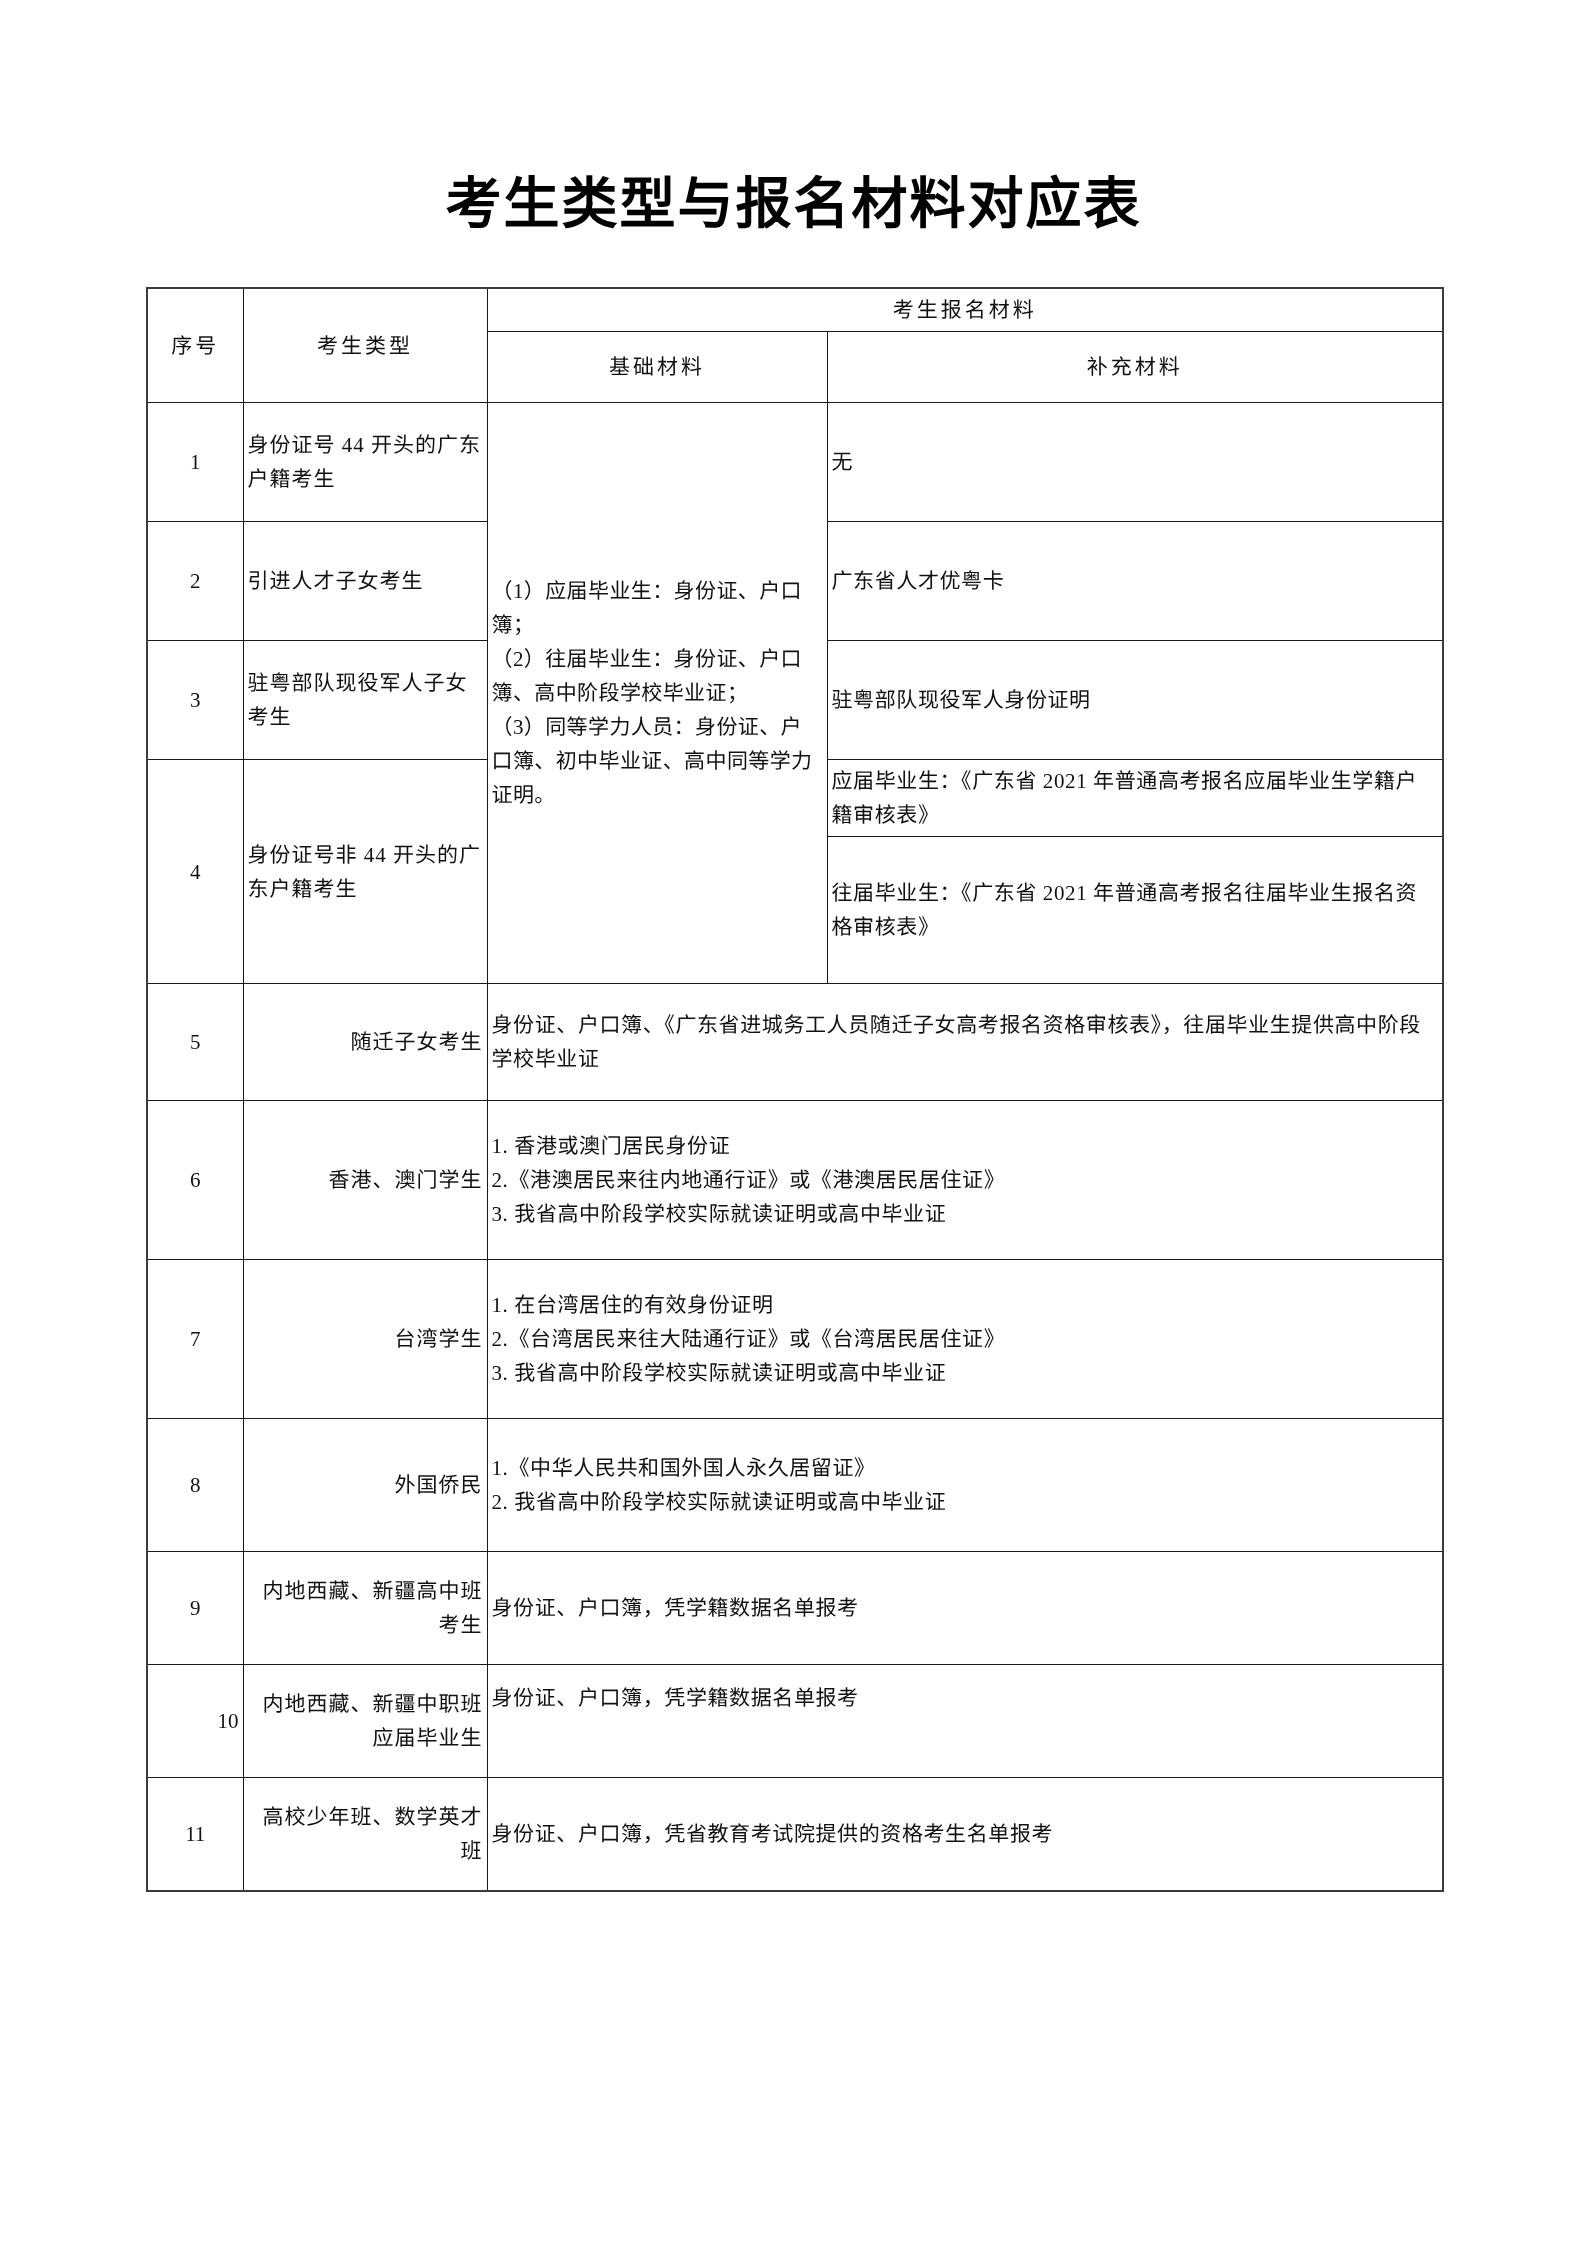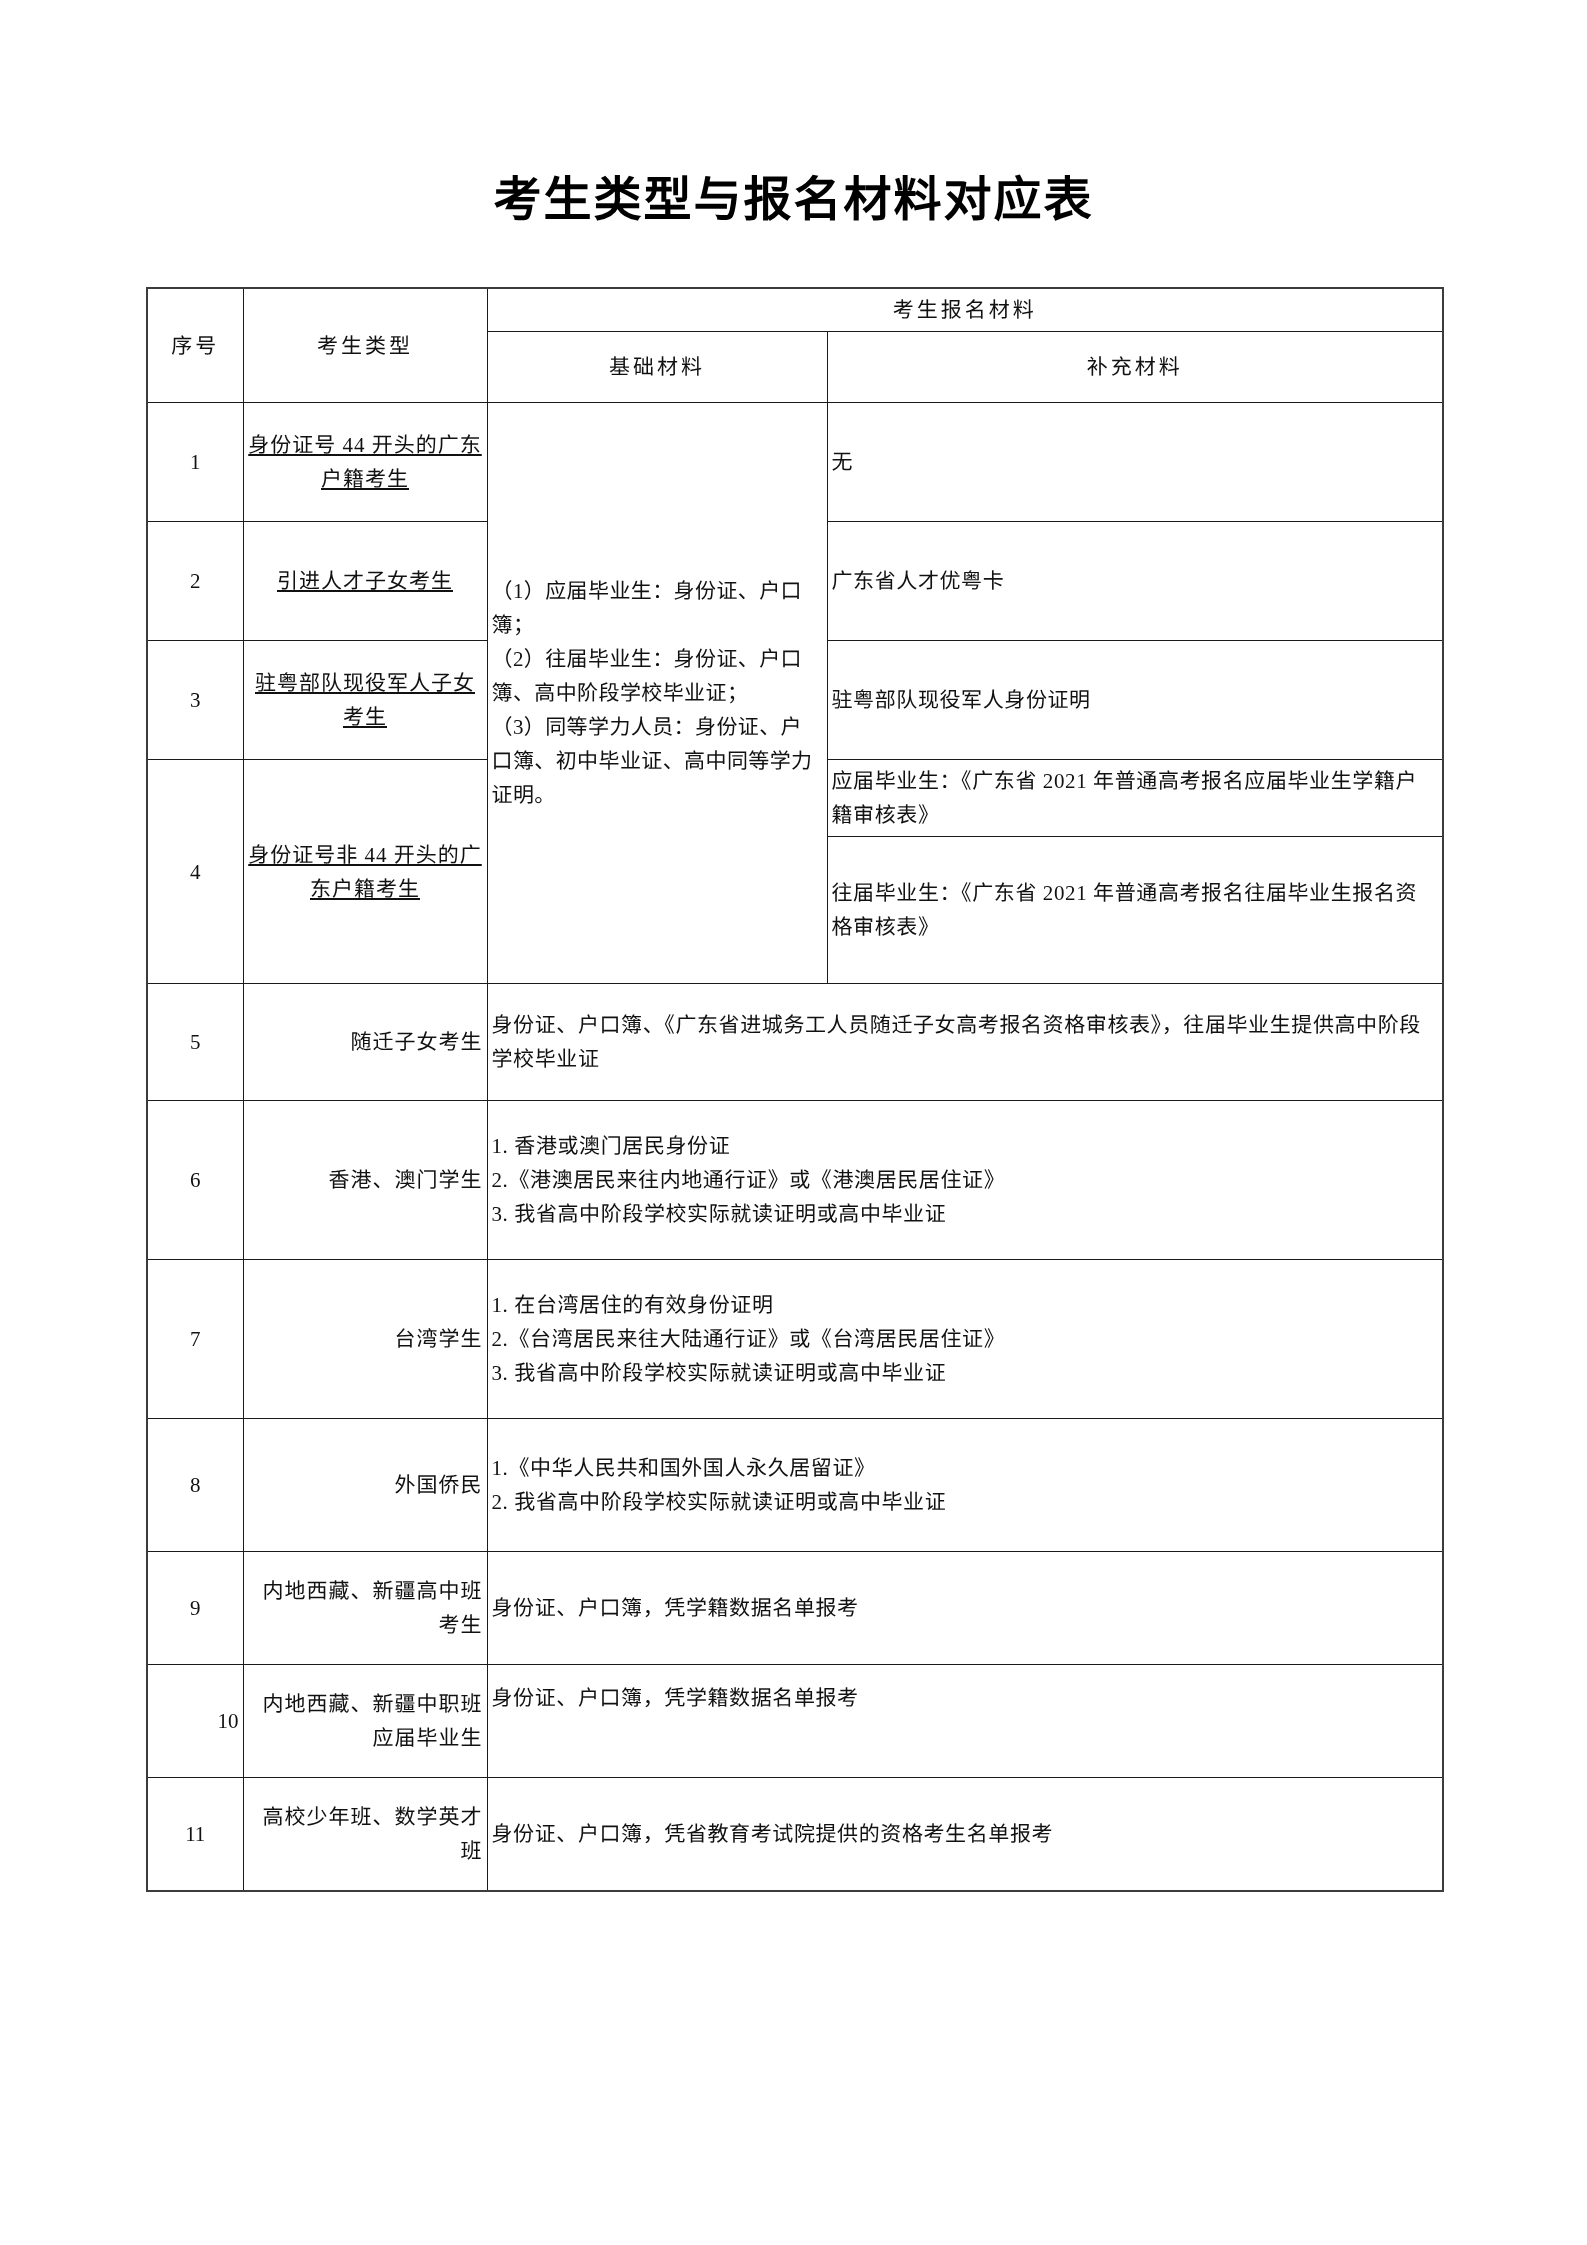--- a/index.html
+++ b/index.html
@@ -19,21 +19,21 @@
   .page {
     width: 1587px;
     height: 2245px;
     box-sizing: border-box;
     padding: 0;
     position: relative;
   }
 
   .doc-title {
     text-align: center;
-    font-size: 48px;
+    font-size: 56px;
     font-weight: bold;
     letter-spacing: 2px;
     margin: 0;
     padding-top: 172px;
     line-height: 1.15;
     font-family: Liberation Serif, serif;
   }
 
   .table-wrap {
     position: absolute;
@@ -92,24 +92,23 @@
     vertical-align: middle;
   }
   .seq-top {
     text-align: center;
     font-size: 23px;
     vertical-align: top;
     padding-top: 34px;
   }
 
   .type-left {
-    text-align: center;
+    text-align: left;
     padding: 10px 14px 10px 18px;
     letter-spacing: 1px;
-    text-decoration: underline;
   }
   .type-center-mid {
     text-align: right;
     padding: 10px 10px;
     letter-spacing: 1px;
     vertical-align: middle;
   }
 
   .body-cell {
     text-align: left;

